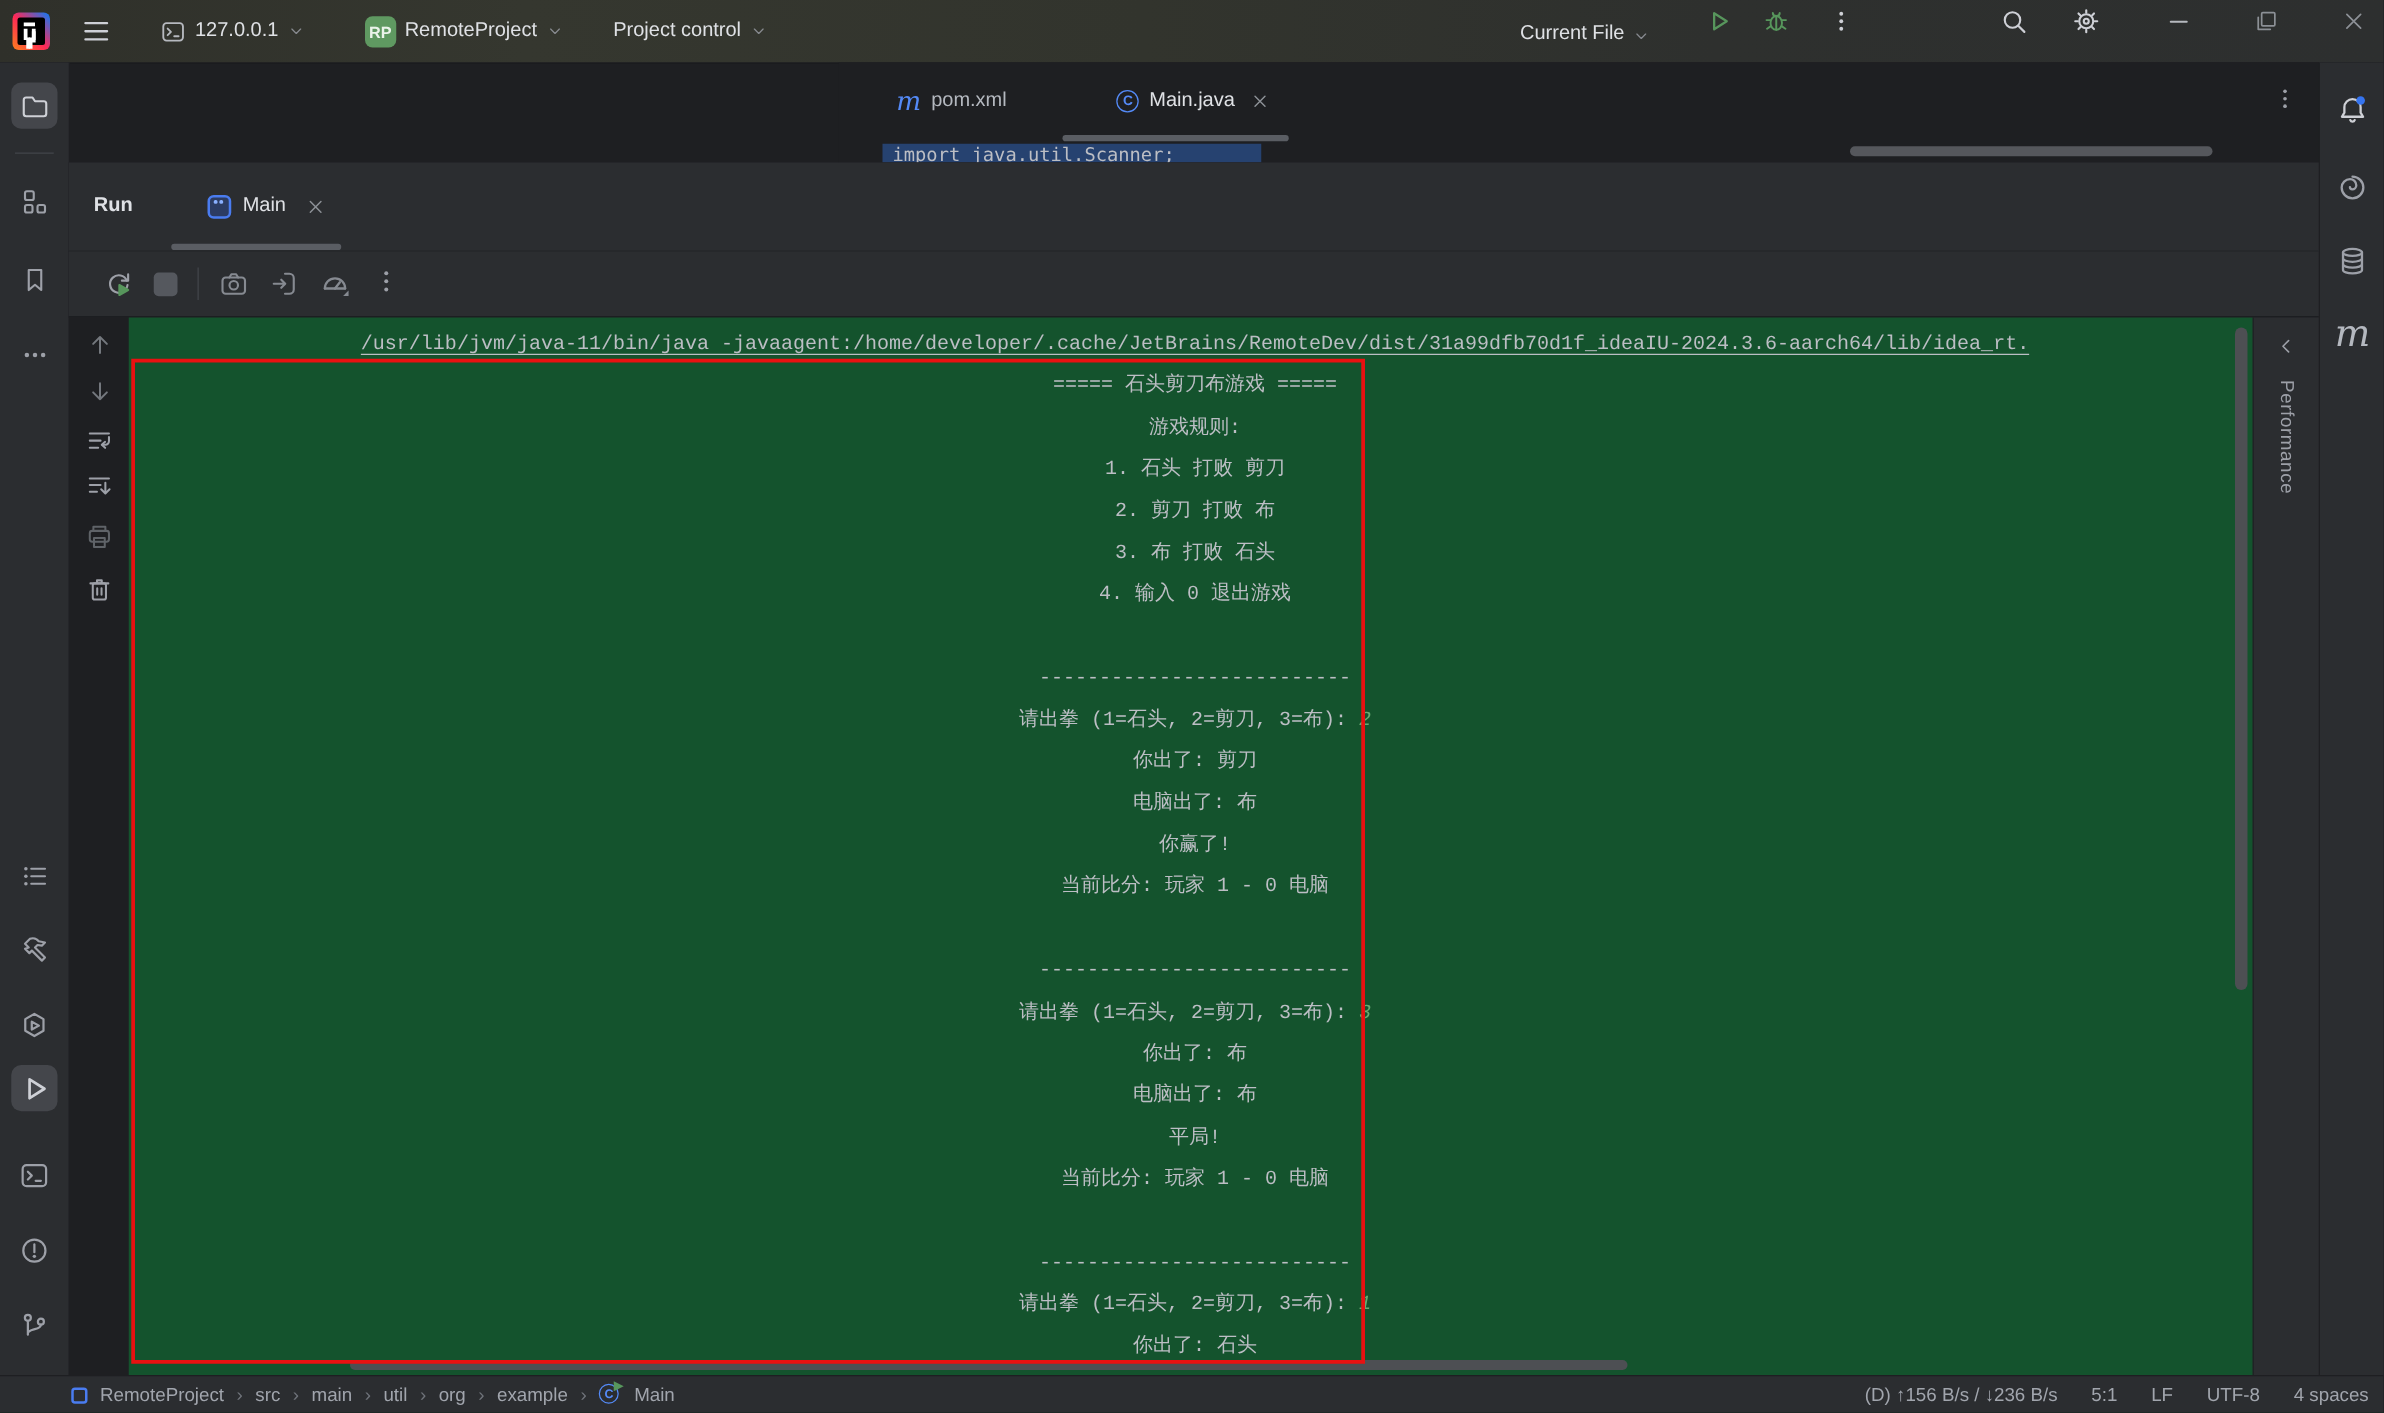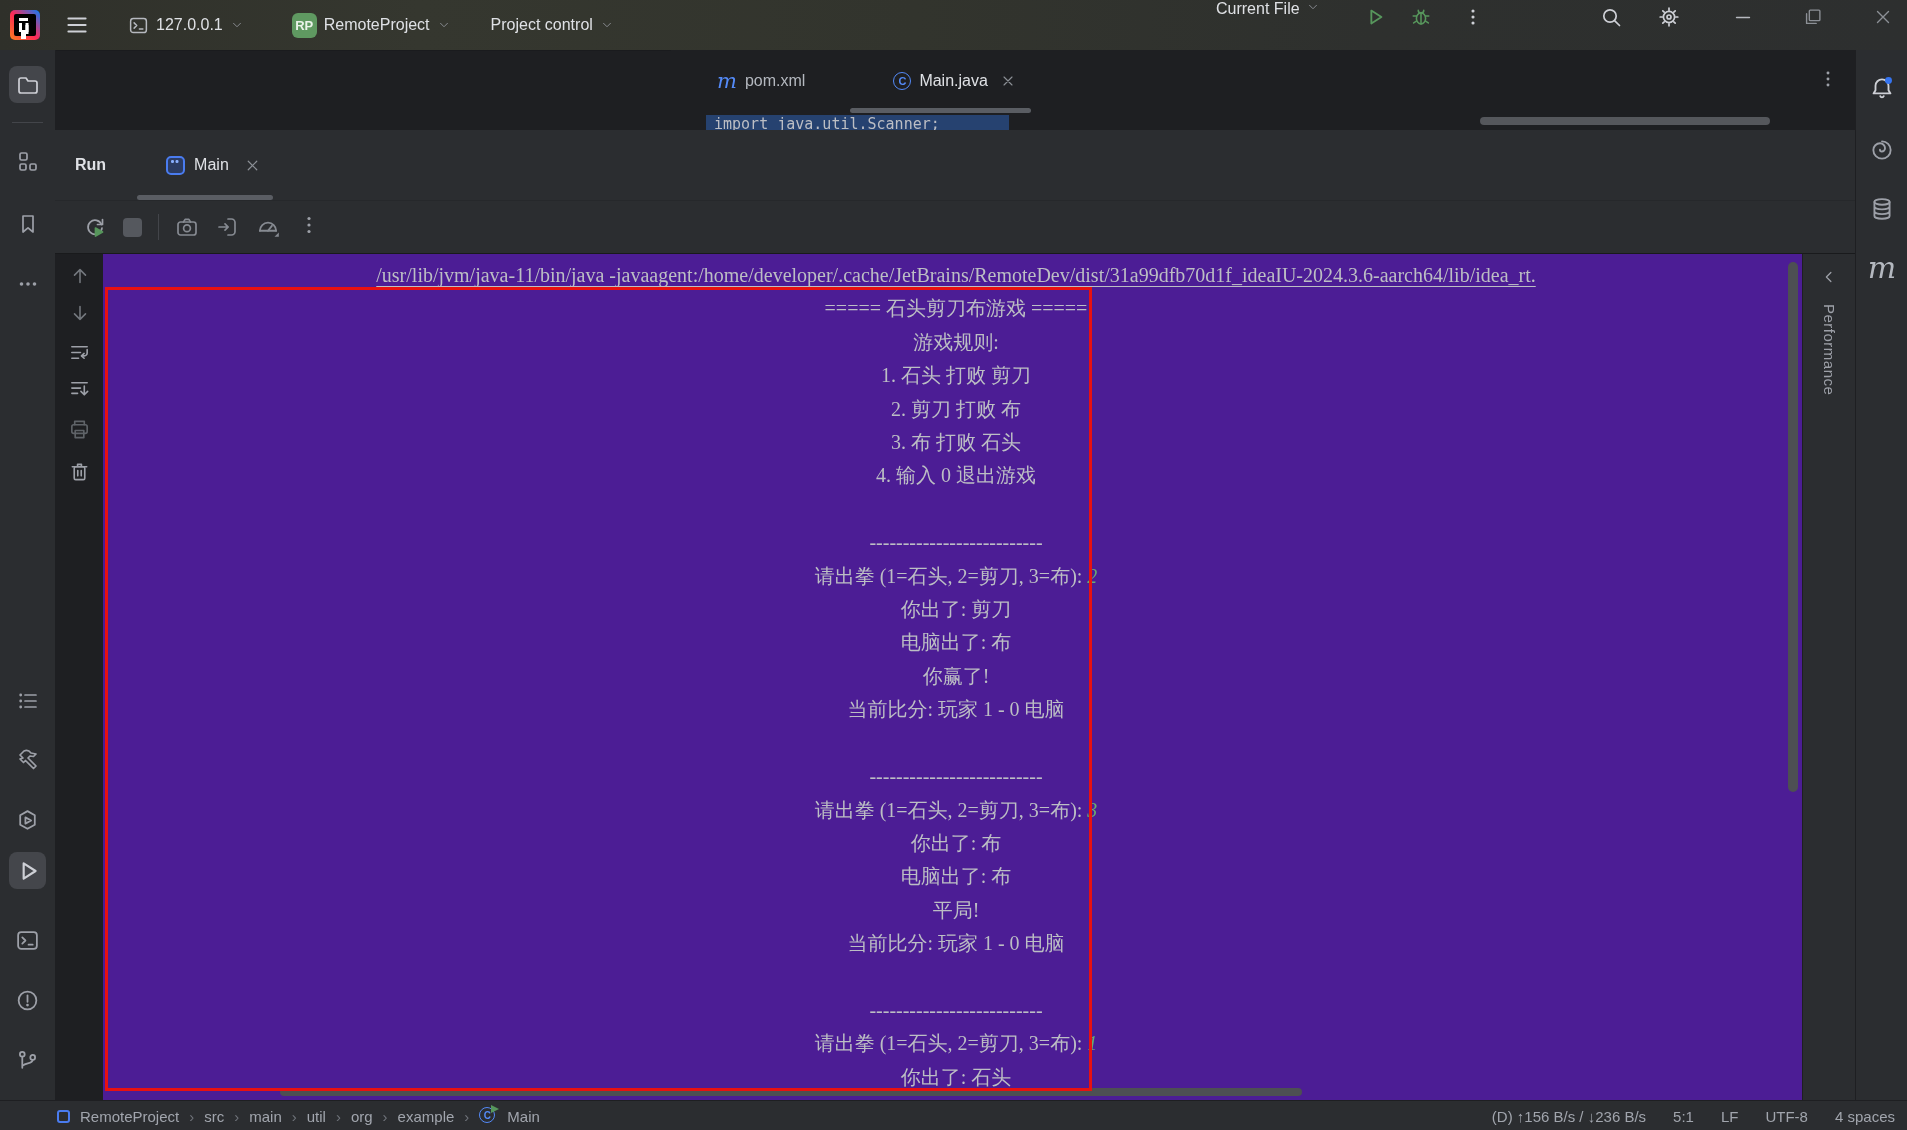--- a/index.html
+++ b/index.html
@@ -13,21 +13,21 @@
     border-bottom:1px solid #1a1b1e;display:flex;align-items:center;}
   .tb-item{display:flex;align-items:center;gap:7px;font-size:16px;color:#dfe1e5;}
   .logo{width:30px;height:30px;margin-left:10px;border-radius:5px;position:relative;
     background:linear-gradient(225deg,#087cfa 0%,#fe2857 52%,#fc801d 100%);}
   .logo-inner{position:absolute;left:4px;top:4px;right:4px;bottom:4px;background:#000;border-radius:2px;}
   .logo-inner::before{content:"";position:absolute;left:5px;top:4px;width:9px;height:2.5px;background:#fff;}
   .logo-inner::after{content:"";position:absolute;left:5px;top:9px;width:2.5px;height:9px;background:#fff;box-shadow:6.5px 0 0 #fff,6.5px 2px 0 #fff,2px 7px 0 #fff,4px 7px 0 #fff;}
   .chev{width:14px;height:14px;opacity:.8}
   .rp-badge{width:25px;height:25px;border-radius:6px;background:#5f9961;color:#eaf3ea;font-size:13px;font-weight:bold;
     display:flex;align-items:center;justify-content:center;}
-  .tb-right{position:absolute;top:0;height:36px;display:flex;align-items:flex-start;}
+  .tb-right{position:absolute;top:0;height:36px;display:flex;align-items:flex-end;}
   .win-btn{width:34px;height:34px;display:flex;align-items:center;justify-content:center;}
 
   
   .leftstripe{position:absolute;left:0;top:50px;width:55px;height:1050px;background:#2b2d30;border-right:1px solid #1e1f22;}
   .ls-icon{position:absolute;left:9px;width:37px;height:37px;border-radius:8px;display:flex;align-items:center;justify-content:center;}
   .ls-icon.sel{background:#44464b;}
   .ls-div{position:absolute;left:12px;width:31px;height:1px;background:#43454a;}
 
   
   .rightstripe{position:absolute;left:1855px;top:50px;width:52px;height:1050px;background:#2b2d30;border-left:1px solid #1e1f22;}
@@ -65,22 +65,22 @@
     border-bottom:1px solid #191a1c;flex:none;}
   .rt-div{width:1px;height:26px;background:#43454a;}
   .stop-sq{width:19px;height:19px;border-radius:4px;background:#55585e;}
   .run-content{flex:1;display:flex;min-height:0;}
   .run-gutter{width:48px;position:relative;flex:none;}
   .rg-icon{position:absolute;left:13px;width:23px;height:23px;display:flex;align-items:center;justify-content:center;}
   .perf-strip{width:53px;flex:none;background:#2b2d30;border-left:1px solid #1e1f22;display:flex;flex-direction:column;align-items:center;padding-top:14px;box-sizing:border-box;}
   .perf-label{writing-mode:vertical-lr;font-size:15px;color:#9da0a8;margin-top:18px;letter-spacing:.5px;}
 
   
-  .console{flex:1;position:relative;overflow:hidden;background:#4c1d95;
-    font-family:Liberation Serif, serif;font-size:20px;line-height:33.4px;color:#bcbec4;}
+  .console{flex:1;position:relative;overflow:hidden;background:#14532d;
+    font-family:Liberation Mono, monospace;font-size:16px;line-height:33.4px;color:#bcbec4;}
   .console-inner{padding:5px 0 0 7px;white-space:pre;}
   .console-line.cmd span{text-decoration:underline;text-underline-offset:4px;text-decoration-thickness:1px;}
   .user-input{color:#6aab73;font-style:italic;}
   .v-scroll{position:absolute;right:4px;top:8px;width:10px;height:530px;border-radius:5px;background:#4d4f53;}
   .h-scroll{position:absolute;left:177px;bottom:4px;width:1022px;height:8px;border-radius:4px;background:#4d4f53;}
 
   
   .statusbar{position:absolute;left:0;top:1100px;width:1907px;height:30px;background:#2b2d30;border-top:1px solid #1e1f22;
     display:flex;align-items:center;font-size:15px;color:#a1a5ad;}
   .sb-left{display:flex;align-items:center;margin-left:57px;gap:10px;}

